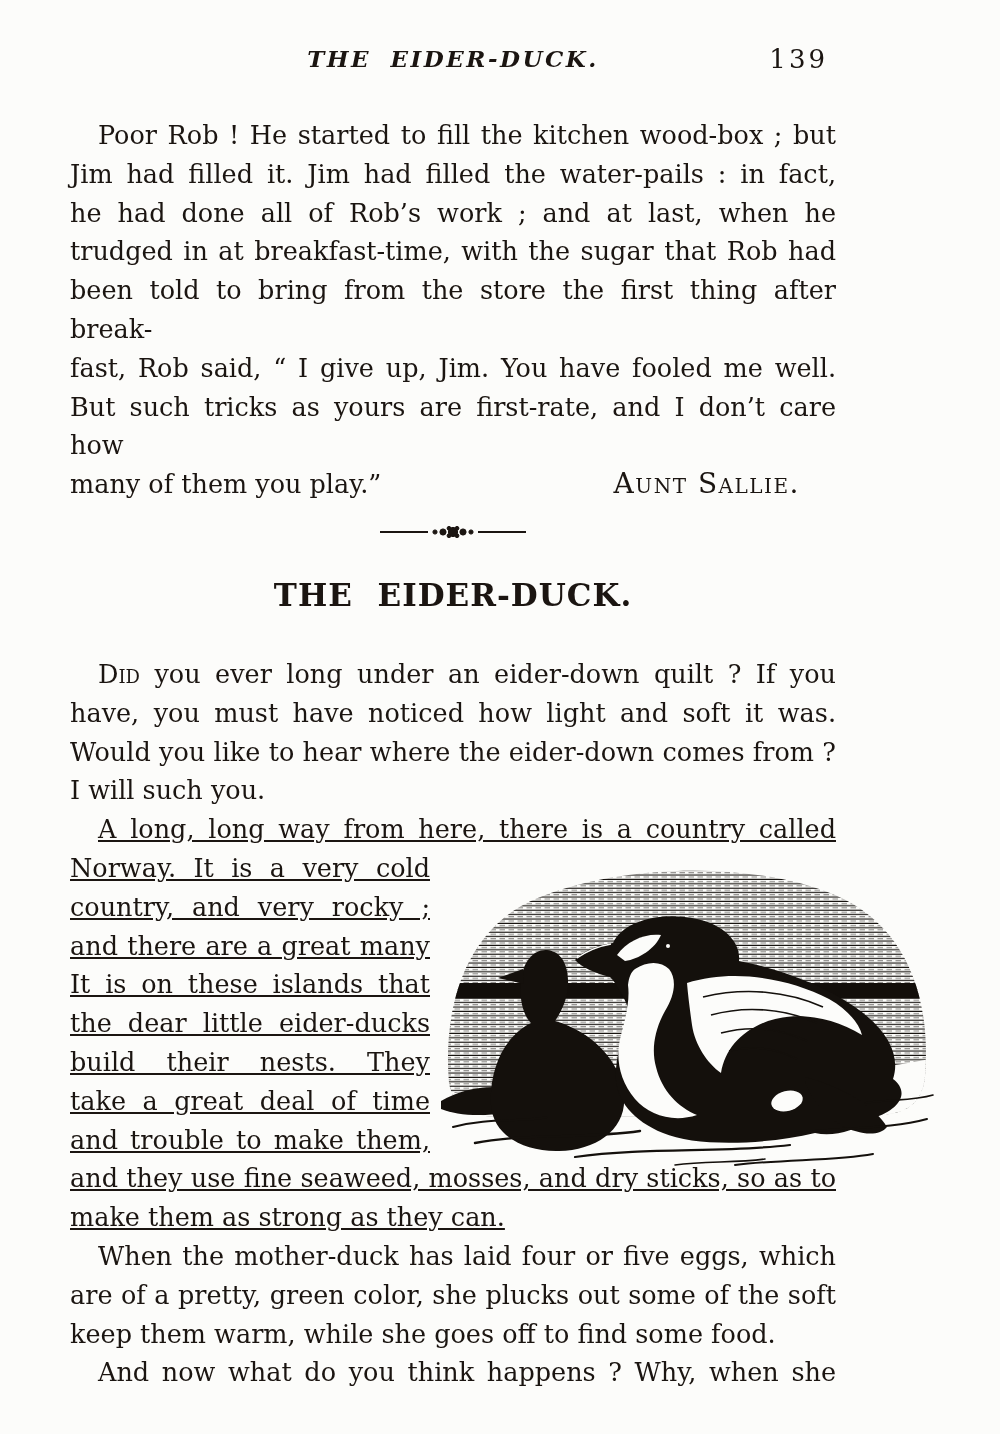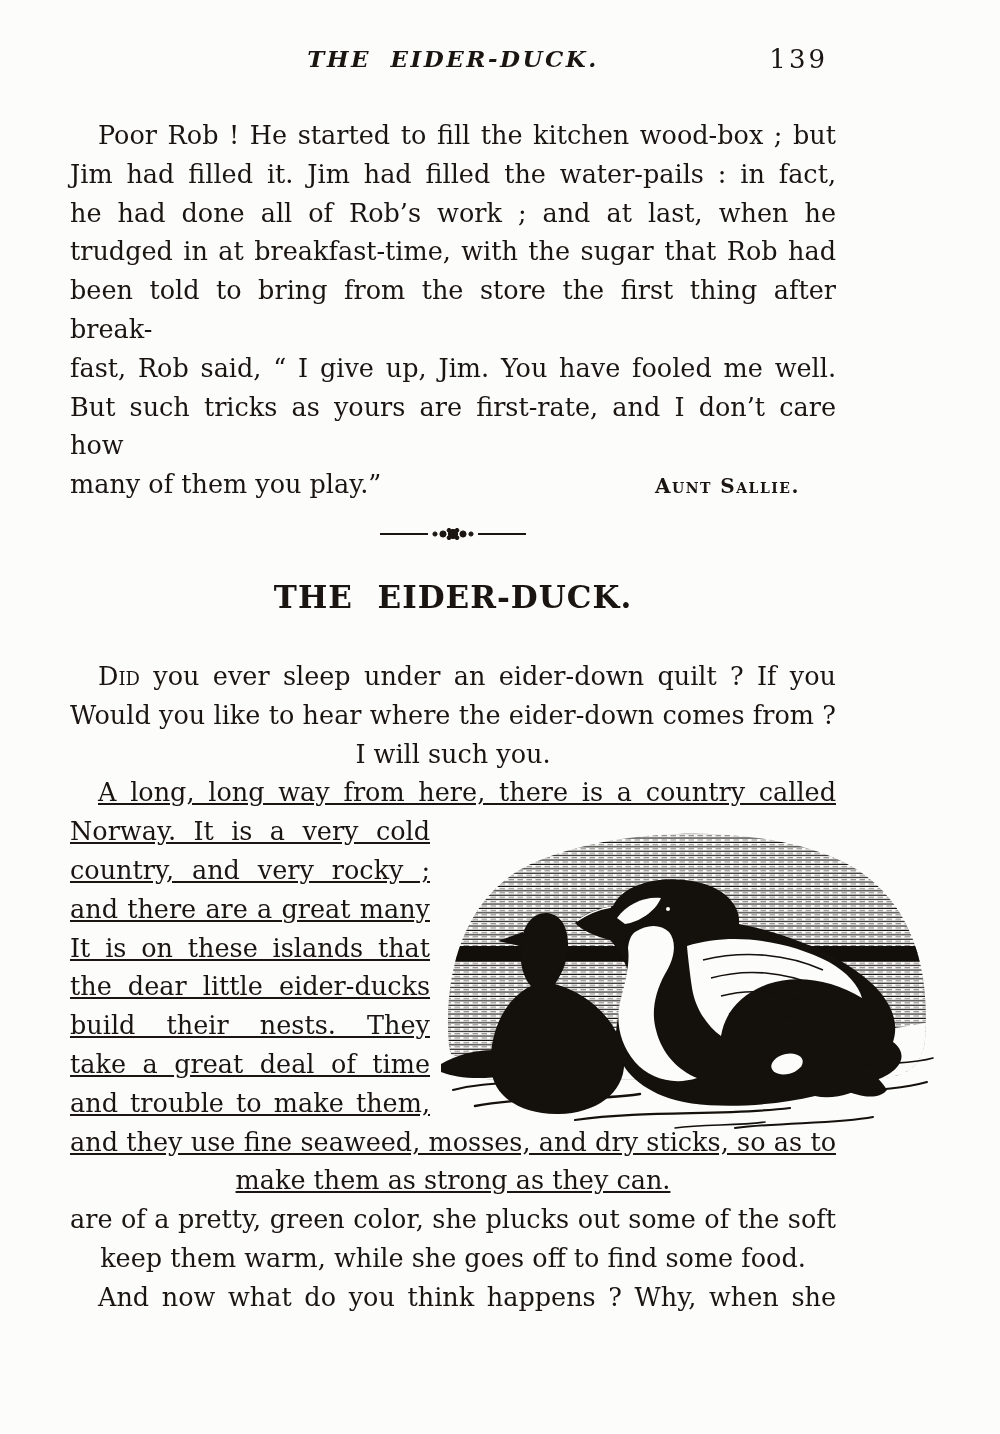--- a/index.html
+++ b/index.html
@@ -24,30 +24,30 @@
   .pagenum {
     position: absolute; right: 8px; top: 0;
     font-size: 26px; line-height: 34px; letter-spacing: 3px;
   }
   
   .para { margin: 0; }
   .prev { margin-top: 40px; }
   .line {
     font-size: 25.5px;
     line-height: 38.8px;
-    text-align: center;
+    text-align: left;
   }
   .jl { text-align: justify; text-align-last: justify; }
   .indent { text-indent: 28px; }
   .narrow { width: 360px; }
   .sigline { display: flex; justify-content: space-between; align-items: baseline; }
   .signature {
     font-variant: small-caps;
-    font-weight: 700;
-    font-size: 20px;
+    font-weight: 400;
+    font-size: 28px;
     letter-spacing: 1.5px;
     padding-right: 36px;
     white-space: nowrap;
   }
   .smallcaps { font-variant: small-caps; }
   
   .divider { margin: 20px auto 0 auto; width: 150px; height: 16px; }
   .divider svg { display: block; }
   
   .title {
@@ -105,21 +105,22 @@
         <circle cx="79" cy="11.7" r="1.9"></circle>
         <circle cx="85" cy="8" r="3.1"></circle>
         <circle cx="93" cy="8" r="2.1"></circle>
       </g>
     </svg>
   </div>
 
   <h1 class="title">THE EIDER-DUCK.</h1>
 
   <section class="para p1">
-    <div class="line indent jl"><span class="smallcaps">Did</span> <span>you ever sleep under an eider-down quilt ?  If you</span></div>
+    <div class="line indent jl"><span class="smallcaps">Did</span> <span>you ever long under an eider-down quilt ?  If you</span></div>
+    <div class="line jl">have, you must have noticed how light and soft it was.</div>
     <div class="line jl">Would you like to hear where the eider-down comes from ?</div>
     <div class="line">I will such you.</div>
   </section>
 
   <section class="para wraps">
 
     <figure class="duckfig">
       <svg width="505" height="310" viewBox="0 0 505 310" xmlns="http://www.w3.org/2000/svg" role="img" aria-label="Woodcut engraving of two eider-ducks at the water's edge: a dark female at left and a white-breasted, black-capped male at right">
         <defs>
           <pattern id="hlines" width="9" height="4.4" patternUnits="userSpaceOnUse">
@@ -180,20 +181,21 @@
     <div class="line narrow jl">It is on these islands that</div>
     <div class="line narrow jl">the dear little eider-ducks</div>
     <div class="line narrow jl">build their nests.  They</div>
     <div class="line narrow jl">take a great deal of time</div>
     <div class="line narrow jl">and trouble to make them,</div>
     <div class="line jl">and they use fine seaweed, mosses, and dry sticks, so as to</div>
     <div class="line">make them as strong as they can.</div>
   </section>
 
   <section class="para">
+    <div class="line indent jl">When the mother-duck has laid four or five eggs, which</div>
     <div class="line jl">are of a pretty, green color, she plucks out some of the soft</div>
     <div class="line">keep them warm, while she goes off to find some food.</div>
   </section>
 
   <section class="para">
     <div class="line indent jl">And now what do you think happens ?  Why, when she</div>
   </section>
 
 </div>
 

